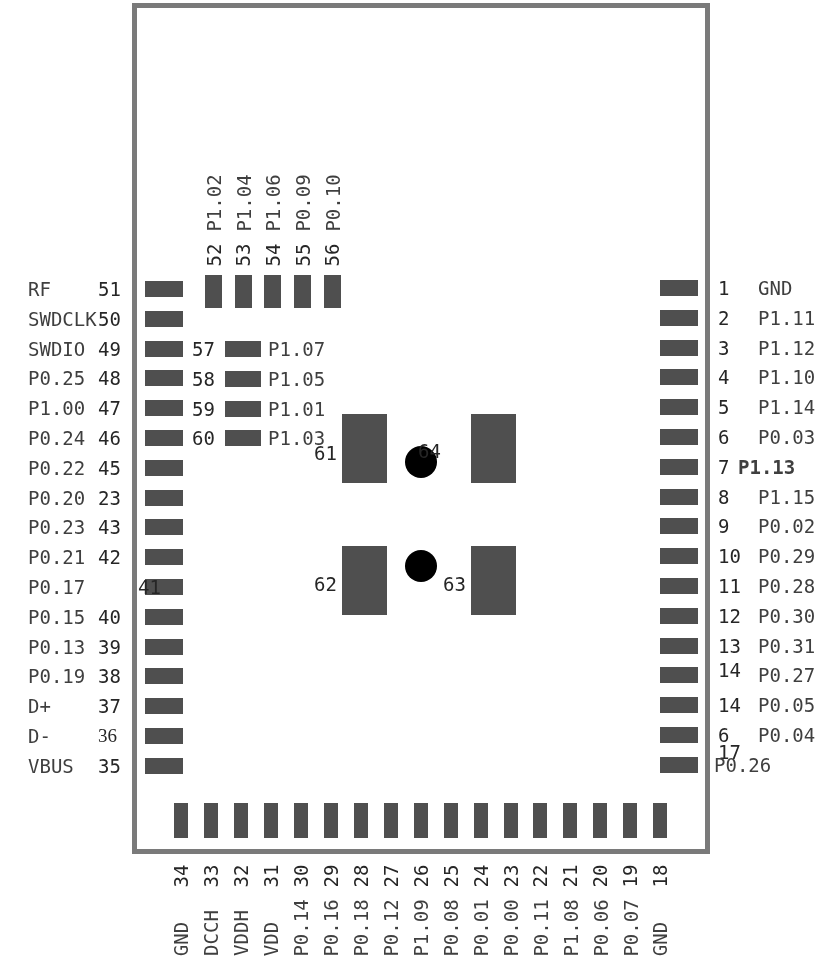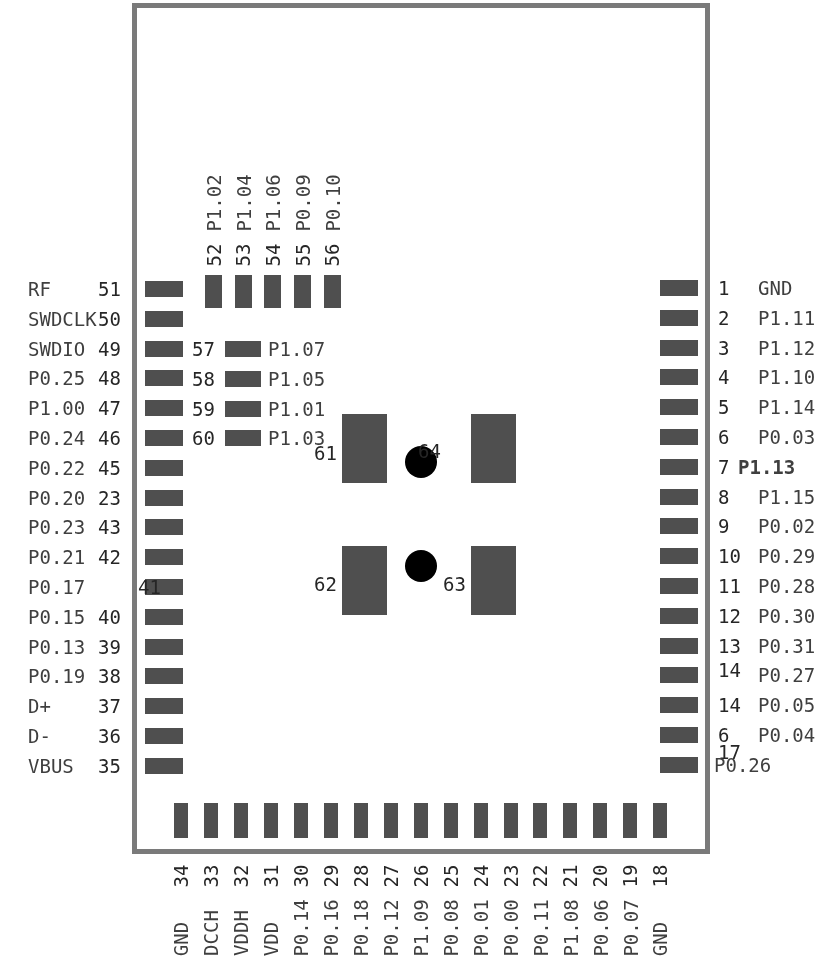--- a/index.html
+++ b/index.html
@@ -70,21 +70,21 @@
     <div class="lbl" style="left: 28px; top: 635.6px;">P0.13</div>
     <div class="lbl num" style="left: 98px; top: 635.6px; width: 26px;">39</div>
     <div class="pad" style="left: 145px; top: 668.4px; width: 38px; height: 16px;"></div>
     <div class="lbl" style="left: 28px; top: 665.4px;">P0.19</div>
     <div class="lbl num" style="left: 98px; top: 665.4px; width: 26px;">38</div>
     <div class="pad" style="left: 145px; top: 698.2px; width: 38px; height: 16px;"></div>
     <div class="lbl" style="left: 28px; top: 695.2px;">D+</div>
     <div class="lbl num" style="left: 98px; top: 695.2px; width: 26px;">37</div>
     <div class="pad" style="left: 145px; top: 728px; width: 38px; height: 16px;"></div>
     <div class="lbl" style="left: 28px; top: 725px;">D-</div>
-    <div class="lbl num" style="left: 98px; top: 725px; width: 26px;">36</div>
+    <div class="lbl num" style="left: 98px; top: 725px; width: 26px; font-family: Liberation Serif, serif;">36</div>
     <div class="pad" style="left: 145px; top: 757.8px; width: 38px; height: 16px;"></div>
     <div class="lbl" style="left: 28px; top: 754.8px;">VBUS</div>
     <div class="lbl num" style="left: 98px; top: 754.8px; width: 26px;">35</div>
     <div class="pad" style="left: 660px; top: 280px; width: 38px; height: 16px;"></div>
     <div class="lbl num" style="left: 718px; top: 277px; width: 26px;">1</div>
     <div class="lbl" style="left: 758px; top: 277px;">GND</div>
     <div class="pad" style="left: 660px; top: 309.8px; width: 38px; height: 16px;"></div>
     <div class="lbl num" style="left: 718px; top: 306.8px; width: 26px;">2</div>
     <div class="lbl" style="left: 758px; top: 306.8px; text-align: right;">P1.11</div>
     <div class="pad" style="left: 660px; top: 339.6px; width: 38px; height: 16px;"></div>

